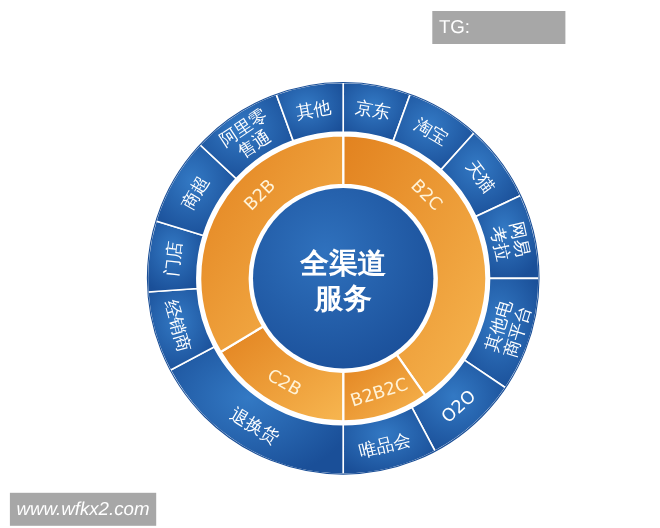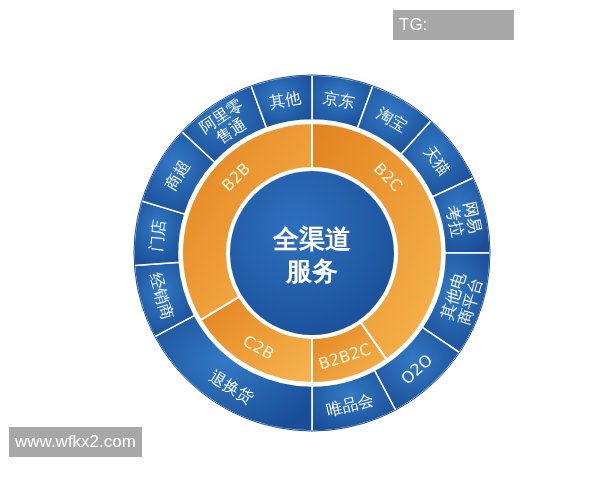--- a/index.html
+++ b/index.html
@@ -1,20 +1,20 @@
 <!DOCTYPE html>
 <html><head>
 <meta charset="utf-8">
 <style>
   html, body { margin:0; padding:0; }
   body { width:600px; height:480px; background:#ffffff; position:relative; overflow:hidden; font-family:"DejaVu Sans", sans-serif; }
   #diagram { position:absolute; left:0; top:0; width:600px; height:480px; }
   .wm { position:absolute; background:#a7a7a7; color:#ffffff; font-family:"Liberation Sans", sans-serif; font-size:17px; line-height:30px; padding:0 6px; }
   #wm-top { left:393px; top:10px; width:109px; height:30px; }
-  #wm-bottom { left:9px; top:427px; height:30px; }
+  #wm-bottom { left:9px; top:448px; height:30px;font-style:italic; }
 </style>
 </head>
 <body>
 
 <svg id="diagram" viewBox="0 0 600 480" xmlns="http://www.w3.org/2000/svg">
   <defs>
     <radialGradient id="blueGrad" cx="45%" cy="40%" r="65%">
       <stop offset="0%" stop-color="#3379c4"></stop>
       <stop offset="100%" stop-color="#1a4f98"></stop>
     </radialGradient>

